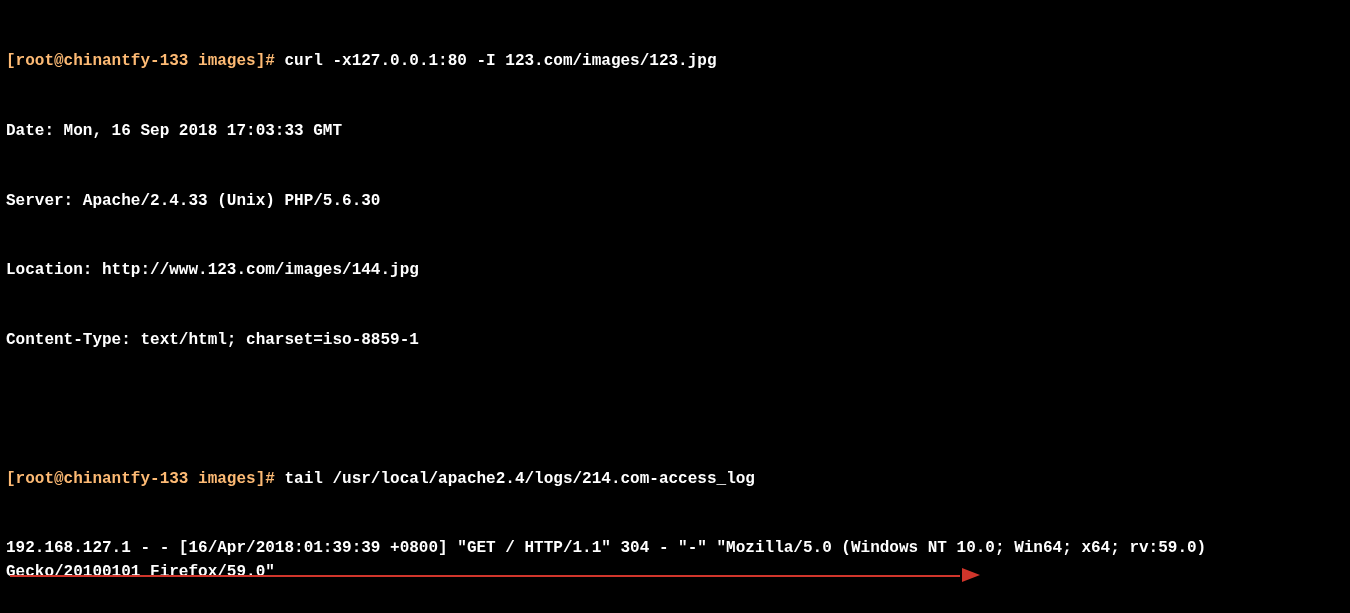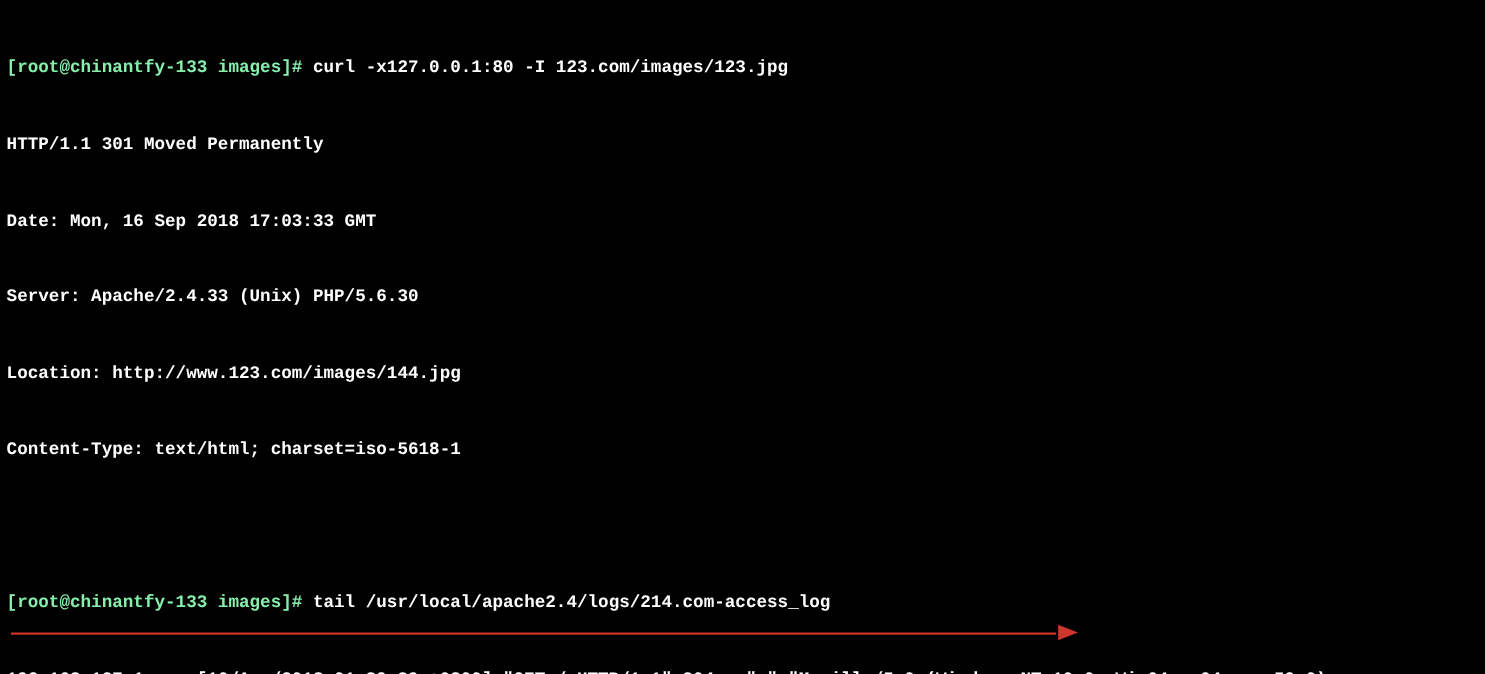--- a/index.html
+++ b/index.html
@@ -22,21 +22,21 @@
     .terminal {
       white-space: pre-wrap;
       word-wrap: break-word;
       font-weight: bold;
     }
     .line {
       display: block;
       font-weight: bold;
     }
     .prompt-text {
-      color: #86efac;
+      color: #fdba74;
       font-weight: bold;
     }
     .arrow-container {
       position: absolute;
       left: 10px;
       top: 565px;
       width: 970px;
       height: 20px;
       pointer-events: none;
     }
@@ -57,25 +57,24 @@
       border-left: 18px solid #d0352b;
       border-top: 7px solid transparent;
       border-bottom: 7px solid transparent;
     }
   </style>
 </head>
 <body>
 
 <div class="terminal">
   <div class="line"><span class="prompt-text">[root@chinantfy-133 images]# </span><span>curl -x127.0.0.1:80 -I 123.com/images/123.jpg</span></div>
-  <div class="line">HTTP/1.1 301 Moved Permanently</div>
   <div class="line">Date: Mon, 16 Sep 2018 17:03:33 GMT</div>
   <div class="line">Server: Apache/2.4.33 (Unix) PHP/5.6.30</div>
   <div class="line">Location: http://www.123.com/images/144.jpg</div>
-  <div class="line">Content-Type: text/html; charset=iso-5618-1</div>
+  <div class="line">Content-Type: text/html; charset=iso-8859-1</div>
   <div class="line">&nbsp;</div>
   <div class="line"><span class="prompt-text">[root@chinantfy-133 images]# </span><span>tail /usr/local/apache2.4/logs/214.com-access_log</span></div>
   <div class="line">192.168.127.1 - - [16/Apr/2018:01:39:39 +0800] "GET / HTTP/1.1" 304 - "-" "Mozilla/5.0 (Windows NT 10.0; Win64; x64; rv:59.0) Gecko/20100101 Firefox/59.0"</div>
   
   
   
   
   
   
   

